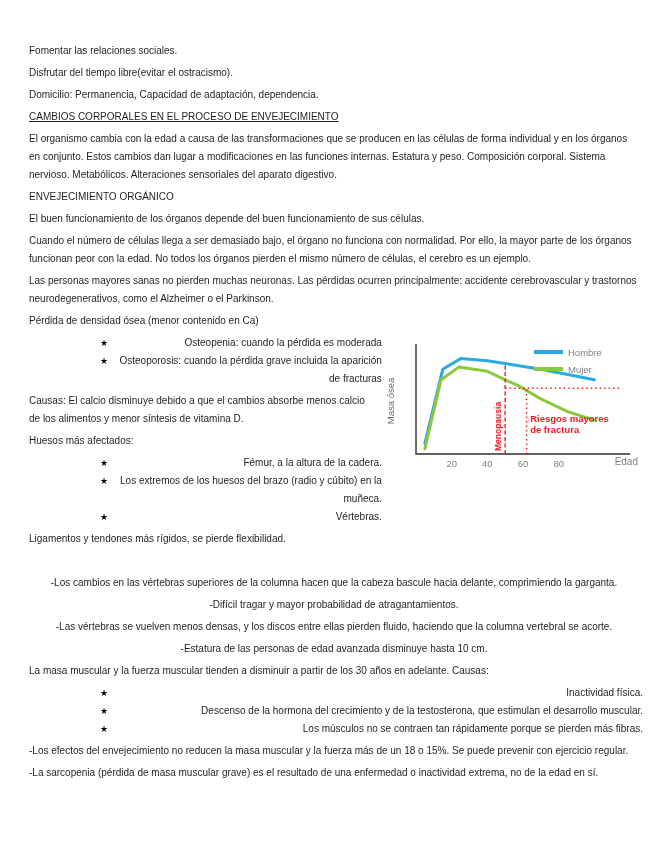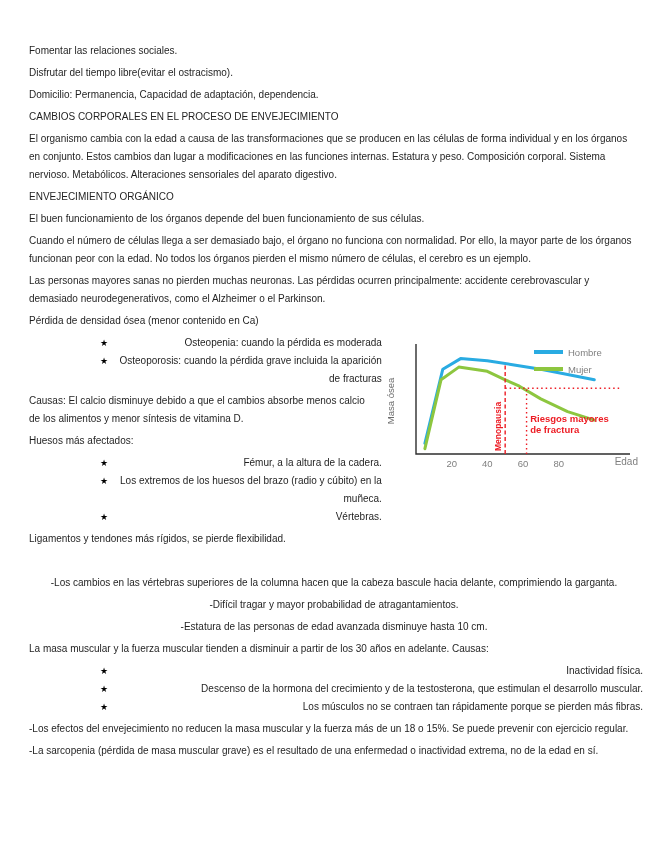--- a/index.html
+++ b/index.html
@@ -1,20 +1,20 @@
 <!DOCTYPE html>
 <html><head>
 <meta charset="utf-8">
 <style>
   html, body { margin: 0; padding: 0; background: #ffffff; }
   body { width: 655px; height: 848px; font-family: "Liberation Sans", sans-serif; color: #1f1f1f; }
   .page { box-sizing: border-box; width: 655px; height: 848px; padding: 38px 12px 0 25px; overflow: hidden; }
   .page p, .page h2 { margin: 4px; font-size: 10px; line-height: 18px; font-weight: 400; }
   .mt8  { margin-top: 8px; }
-  .mt10 { margin-top: 10px; }
+  .mt10 { margin-top: 10px; text-decoration: underline; }
   .mt18 { margin-top: 18px; }
   .mt22 { margin-top: 22px; text-align: center; }
   .bullets { padding-left: 75px; }
   .bullet { display: flex; }
   .bullet .star { flex: 0 0 17px; font-size: 9px; line-height: 18px; color: #000; }
   .bullet .btext { flex: 1; font-size: 10px; line-height: 18px; text-align: right; }
   .two-col { display: flex; align-items: flex-start; }
   .col-left { width: 358px; }
   .col-right { margin-left: auto; width: 262px; padding-top: 2px; }
   svg text { font-family: "Liberation Sans", sans-serif; }
@@ -27,21 +27,21 @@
   <p>Fomentar las relaciones sociales.</p>
   <p>Disfrutar del tiempo libre(evitar el ostracismo).</p>
   <p>Domicilio: Permanencia, Capacidad de adaptación, dependencia.</p>
 
   <h2 class="mt10">CAMBIOS CORPORALES EN EL PROCESO DE ENVEJECIMIENTO</h2>
   <p>El organismo cambia con la edad a causa de las transformaciones que se producen en las células de forma individual y en los órganos en conjunto. Estos cambios dan lugar a modificaciones en las funciones internas. Estatura y peso. Composición corporal. Sistema nervioso. Metabólicos. Alteraciones sensoriales del aparato digestivo.</p>
 
   <h2 class="mt18">ENVEJECIMIENTO ORGÁNICO</h2>
   <p>El buen funcionamiento de los órganos depende del buen funcionamiento de sus células.</p>
   <p>Cuando el número de células llega a ser demasiado bajo, el órgano no funciona con normalidad.  Por ello, la mayor parte de los órganos funcionan peor con la edad.  No todos los órganos pierden el mismo número de células, el cerebro es un ejemplo.</p>
-  <p>Las personas mayores sanas no pierden muchas neuronas. Las pérdidas ocurren principalmente:  accidente cerebrovascular y demasiado neurodegenerativos, como el Alzheimer o el Parkinson.</p>
+  <p>Las personas mayores sanas no pierden muchas neuronas. Las pérdidas ocurren principalmente:  accidente cerebrovascular y trastornos neurodegenerativos, como el Alzheimer o el Parkinson.</p>
 
   <p class="mt8">Pérdida de densidad ósea (menor contenido en Ca)</p>
 
   <div class="two-col">
     <div class="col-left">
       <div class="bullets">
         <div class="bullet">
           <span class="star">★</span>
           <span class="btext">Osteopenia: cuando la pérdida es moderada</span>
         </div>
@@ -89,20 +89,21 @@
           <text x="186" y="19.5" fill="#7f7f7f" font-size="9.5">Hombre</text>
           <line x1="152" y1="33" x2="181" y2="33" stroke="#8dc63f" stroke-width="4"></line>
           <text x="186" y="36.5" fill="#7f7f7f" font-size="9.5">Mujer</text>
         </svg>
     </div>
   </div>
 
   <div class="mt22">
     <p>-Los cambios en las vértebras superiores de la columna hacen que la cabeza bascule hacia delante, comprimiendo la garganta.</p>
     <p>-Difícil tragar y mayor probabilidad de atragantamientos.</p>
+    <p>-Las vértebras se vuelven menos densas, y los discos entre ellas pierden fluido, haciendo que la columna vertebral se acorte.</p>
     <p>-Estatura de las personas de edad avanzada disminuye hasta 10 cm.</p>
   </div>
 
   <p class="mt18">La masa muscular y la fuerza muscular tienden a disminuir a partir de los 30 años en adelante.  Causas:</p>
   <div class="bullets">
     <div class="bullet">
       <span class="star">★</span>
       <span class="btext">Inactividad física.</span>
     </div>
     <div class="bullet">

